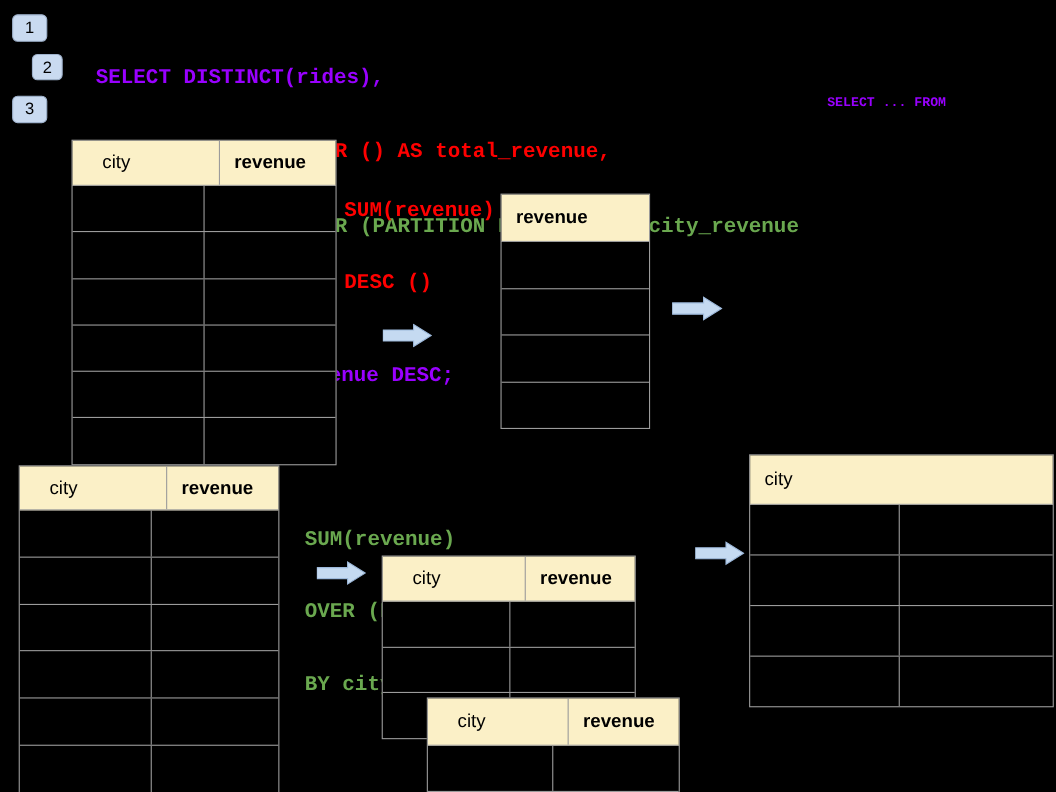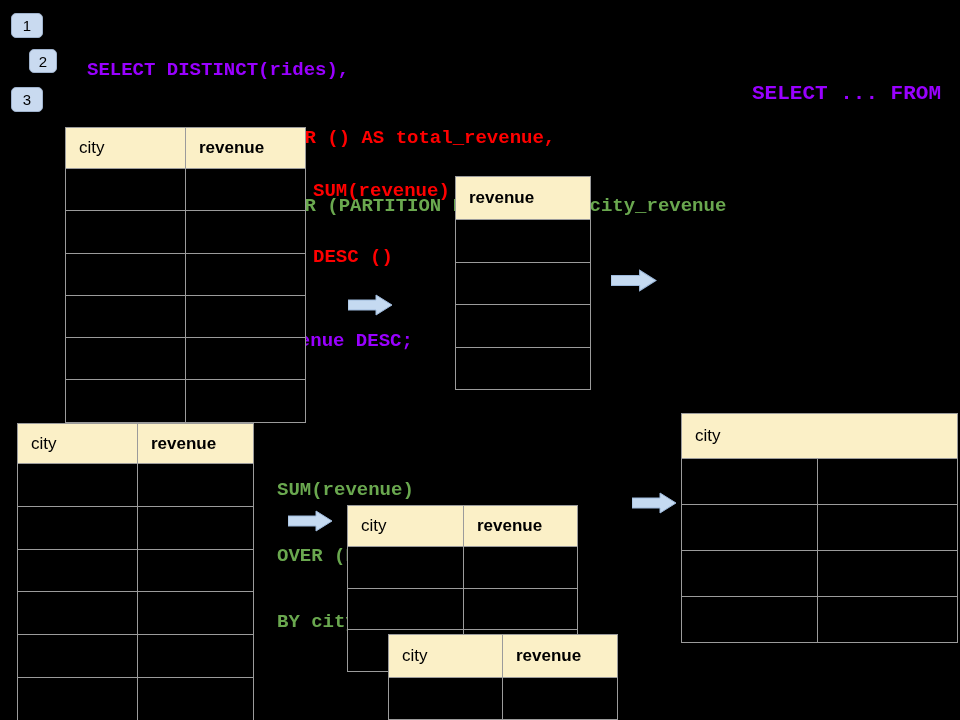--- a/index.html
+++ b/index.html
@@ -5,34 +5,34 @@
   html,body{margin:0;padding:0;width:960px;height:720px;overflow:hidden;}
   body{background:#000;position:relative;font-family:"Liberation Sans","DejaVu Sans",sans-serif;}
   .abs{position:absolute;}
 
   
   .mono{font-family:"Liberation Mono","DejaVu Sans Mono",monospace;font-weight:bold;white-space:pre;}
   .code-block{left:87px;top:14px;font-size:19px;line-height:22.6px;}
   .code-line{display:block;}
   .indent-sum{margin-left:35px;}
   .indent-from{margin-left:18px;}
-  .side-note{left:752px;top:36px;font-size:21px;line-height:23px;color:var(--purple);}
+  .side-note{left:752px;top:36px;font-size:12px;line-height:23px;color:var(--purple);}
   .ann-total{left:313px;top:136px;font-size:19px;line-height:22px;color:var(--red);}
   .ann-partition{left:277px;top:435px;font-size:19px;line-height:22px;color:var(--green);}
 
   
   .badge{background:var(--badge-fill);border:1px solid #9fb2cc;border-radius:5px;
          color:#000;font-size:15px;display:flex;align-items:center;justify-content:center;}
 
   
   .tbl{background:#000;border:1px solid var(--line);display:flex;flex-direction:column;box-sizing:border-box;}
   .hrow{display:flex;background:var(--header-fill);border-bottom:1px solid var(--line);flex:none;}
   .hcell{box-sizing:border-box;display:flex;align-items:center;padding-left:13px;
          color:#000;font-size:17px;}
-  .hcell:not(:last-child){border-right:1px solid var(--line);}
+  .hcell:not(:last-child){border-right:1px solid var(--line);margin-left:14px;}
   .grow{flex:1;font-weight:bold;}
   .brow{display:flex;flex:none;}
   .brow + .brow{border-top:1px solid var(--line);}
   .bcell{box-sizing:border-box;}
   .bcell:not(:last-child){border-right:1px solid var(--line);}
 
   .arrow-svg{display:block;}
 </style>
 </head>
 <body>

